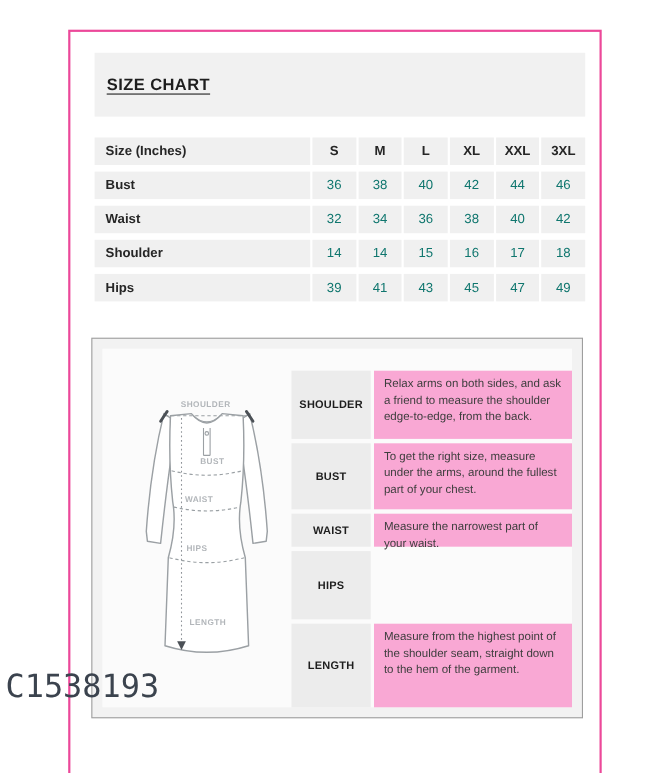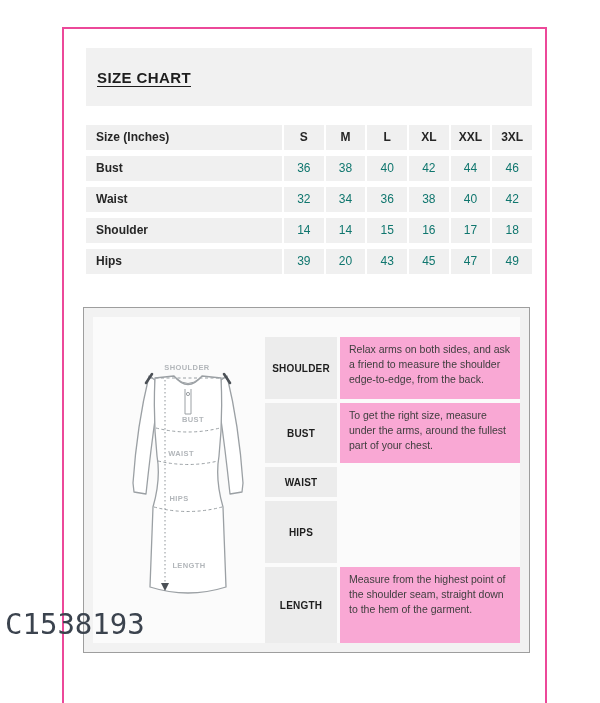--- a/index.html
+++ b/index.html
@@ -110,21 +110,21 @@
     <div class="cell rowlabel">Shoulder</div>
     <div class="cell num">14</div>
     <div class="cell num">14</div>
     <div class="cell num">15</div>
     <div class="cell num">16</div>
     <div class="cell num">17</div>
     <div class="cell num">18</div>
 
     <div class="cell rowlabel">Hips</div>
     <div class="cell num">39</div>
-    <div class="cell num">20</div>
+    <div class="cell num">41</div>
     <div class="cell num">43</div>
     <div class="cell num">45</div>
     <div class="cell num">47</div>
     <div class="cell num">49</div>
   </div>
 
   <div class="guide-panel">
     <div class="guide-inner">
 
       <div class="figure-area">
@@ -164,20 +164,21 @@
         <div class="guide-row r1">
           <div class="g-label">SHOULDER</div>
           <div class="g-desc">Relax arms on both sides, and ask a friend to measure the shoulder edge-to-edge, from the back.</div>
         </div>
         <div class="guide-row r2">
           <div class="g-label">BUST</div>
           <div class="g-desc">To get the right size, measure under the arms, around the fullest part of your chest.</div>
         </div>
         <div class="guide-row r3">
           <div class="g-label">WAIST</div>
+          <div class="g-desc">Measure the narrowest part of your waist.</div>
         </div>
         <div class="guide-row r4">
           <div class="g-label">HIPS</div>
         </div>
         <div class="guide-row r5">
           <div class="g-label">LENGTH</div>
           <div class="g-desc">Measure from the highest point of the shoulder seam, straight down to the hem of the garment.</div>
         </div>
       </div>
 

